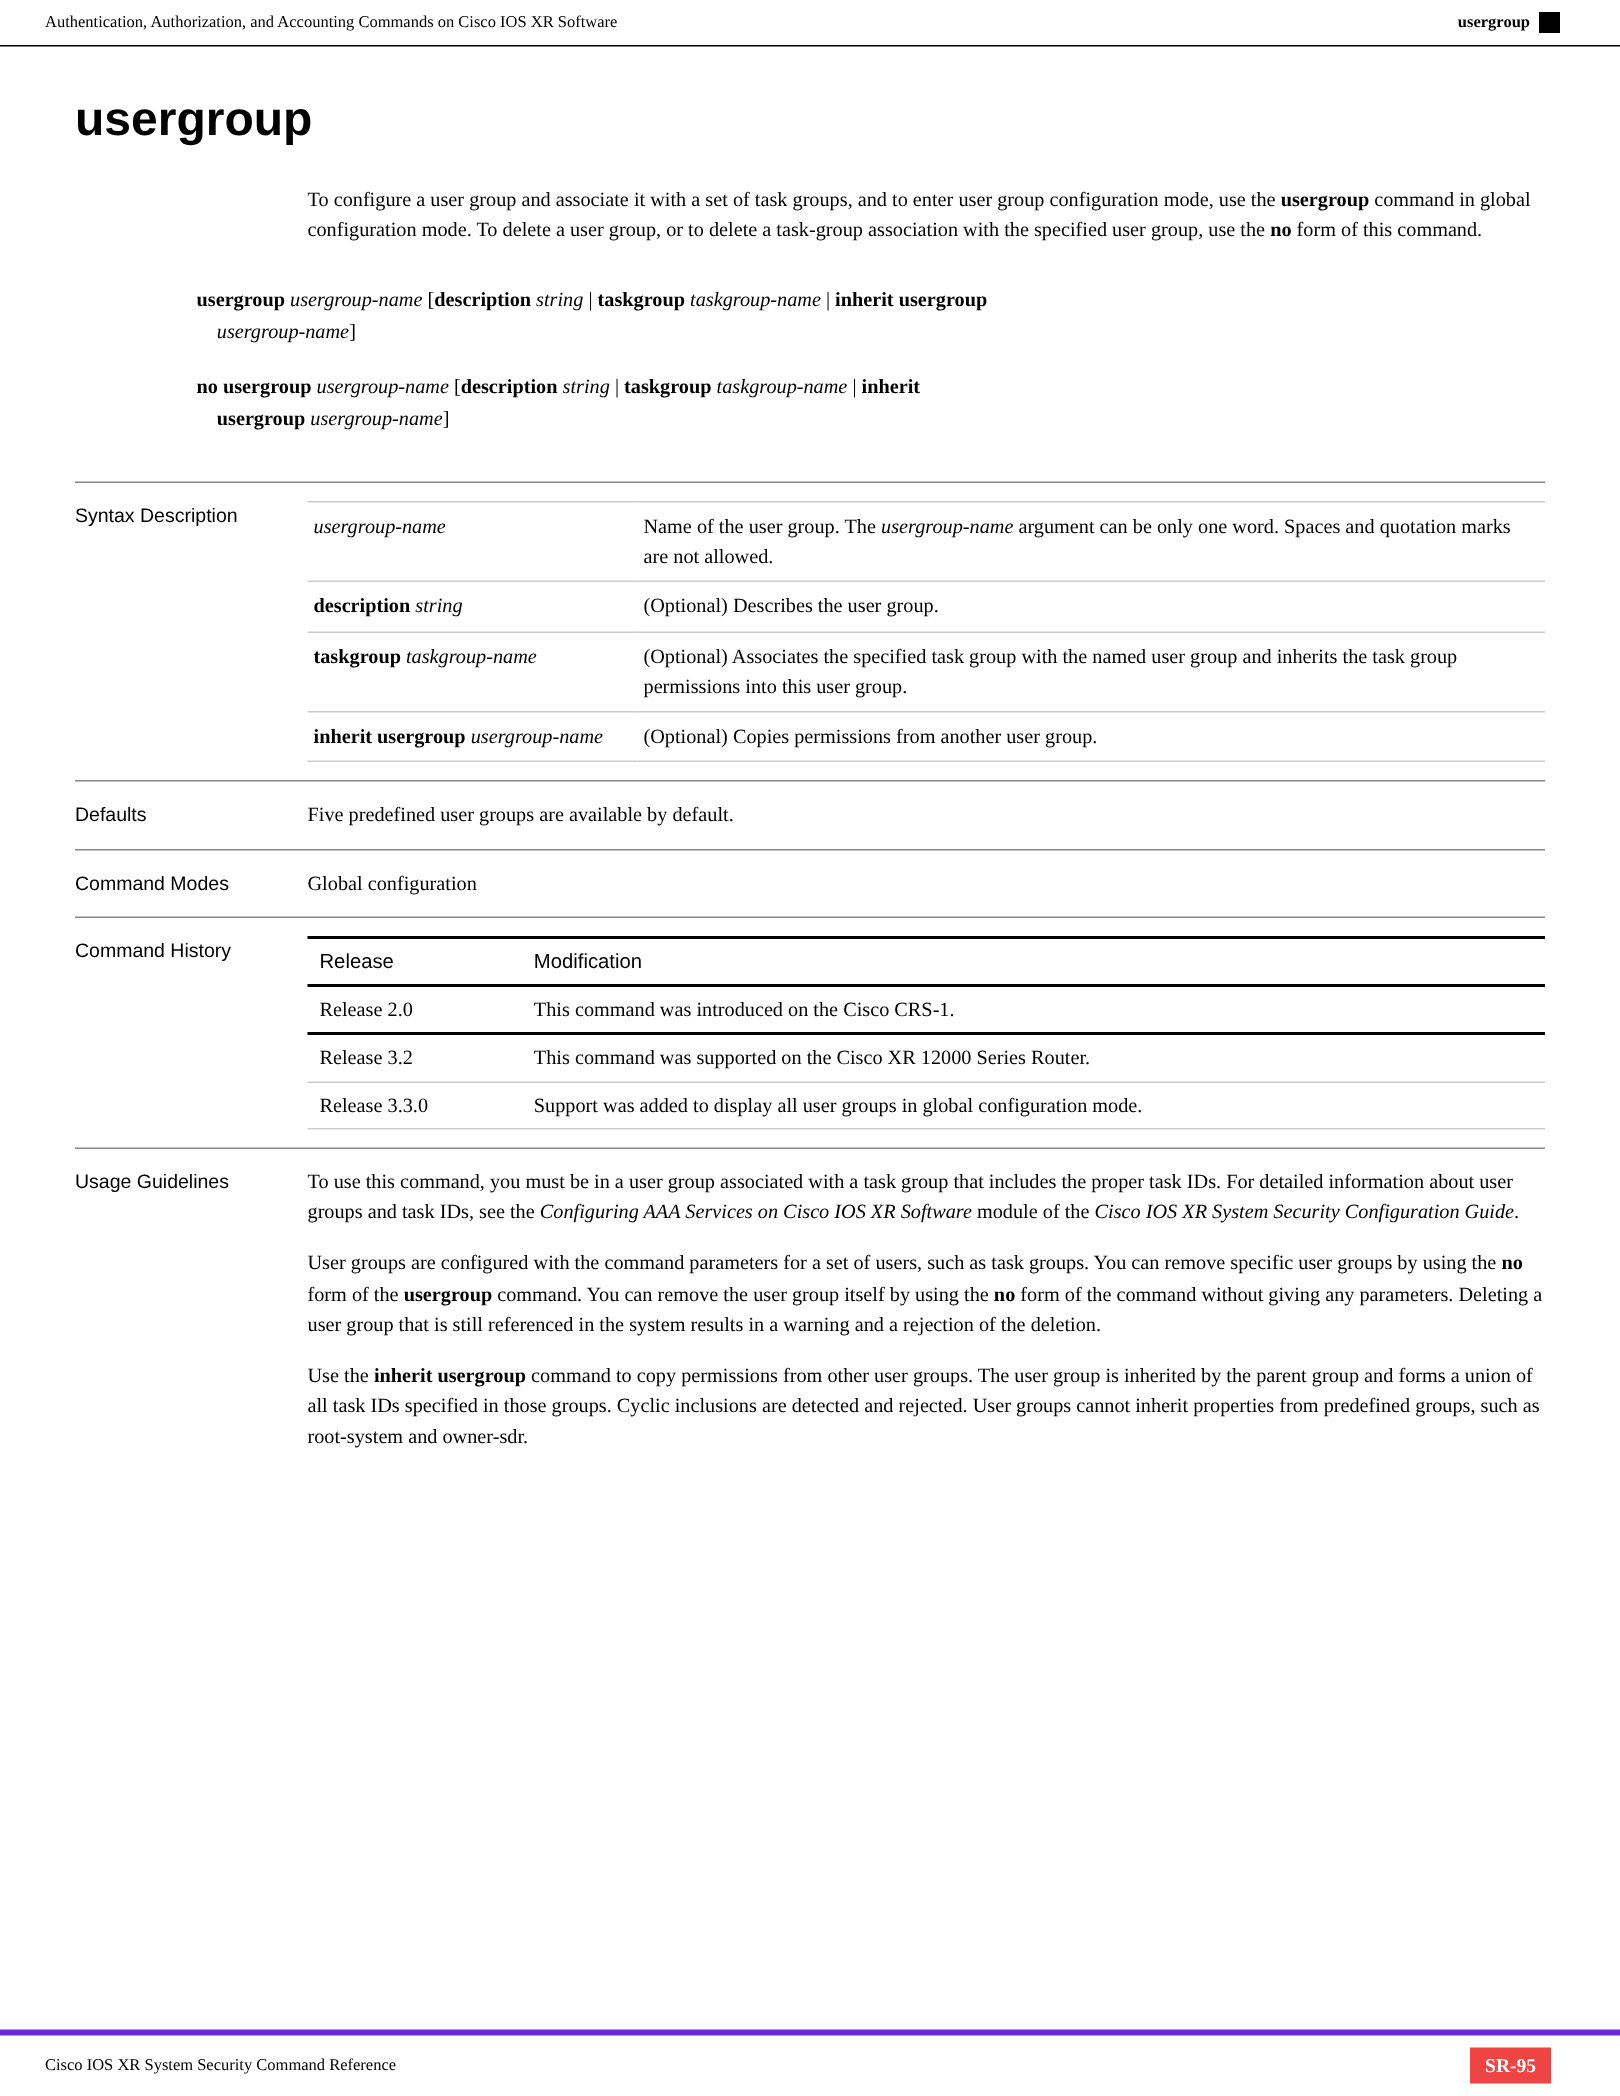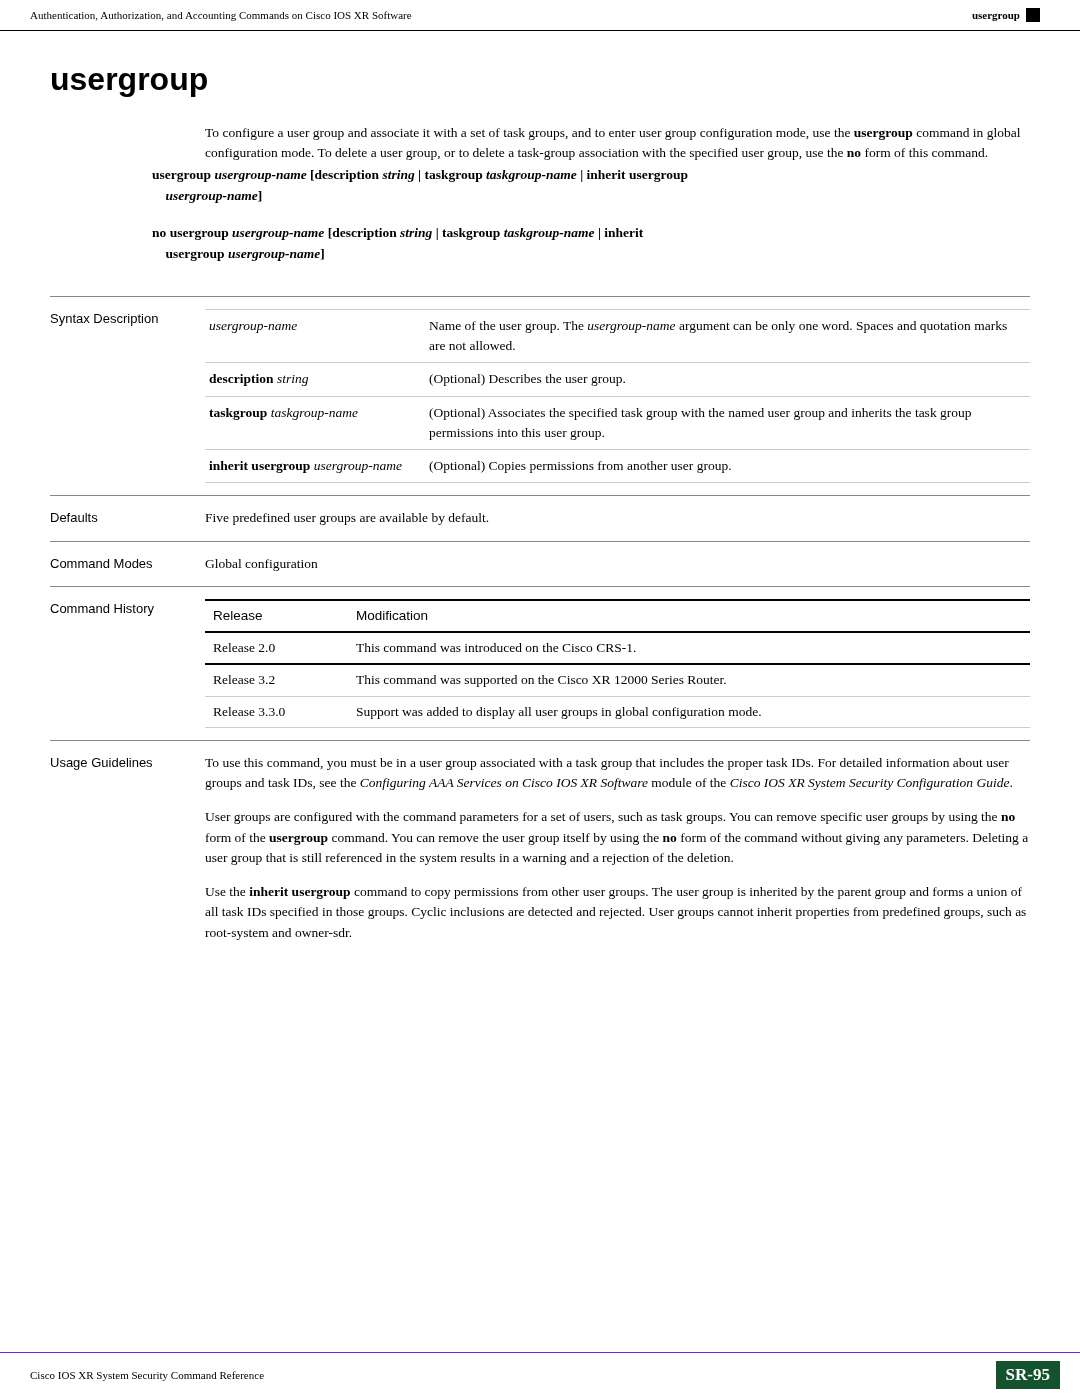--- a/index.html
+++ b/index.html
@@ -48,30 +48,30 @@
     .page-title {
       font-size: 32px;
       font-weight: bold;
       margin-bottom: 25px;
       font-family: Arial, sans-serif;
     }
 
     
     .intro-section {
       margin-left: 155px;
+      margin-bottom: 25px;
       font-size: 13.5px;
       line-height: 1.5;
     }
 
     
     .syntax-block {
-      margin-left: 102px;
+      margin-left: 81px;
       margin-bottom: 15px;
       line-height: 1.6;
-      font-weight: bold;
     }
     .syntax-block p {
       font-size: 13.5px;
       line-height: 1.6;
     }
 
     
     .doc-section {
       display: flex;
       margin-bottom: 0;
@@ -146,36 +146,36 @@
 
     
     .page-footer {
       position: absolute;
       bottom: 0;
       left: 0;
       right: 0;
       display: flex;
       justify-content: space-between;
       align-items: center;
-      padding: 8px 20px 8px 30px;
-      border-top: 1px solid #6d28d9;
+      padding: 8px 46px 8px 30px;
+      border-top: 4px solid #6d28d9;
       font-size: 11px;
       text-align: right;
     }
     .footer-right {
       display: flex;
       align-items: center;
       gap: 0;
     }
     .footer-page-box {
-      background: #14532d;
+      background: #ef4444;
       color: #fff;
       font-weight: bold;
       padding: 4px 10px;
-      font-size: 17px;
+      font-size: 13px;
     }
 
     
     .usage-para {
       margin-bottom: 14px;
     }
     .usage-para:last-child {
       margin-bottom: 0;
     }
   </style>

